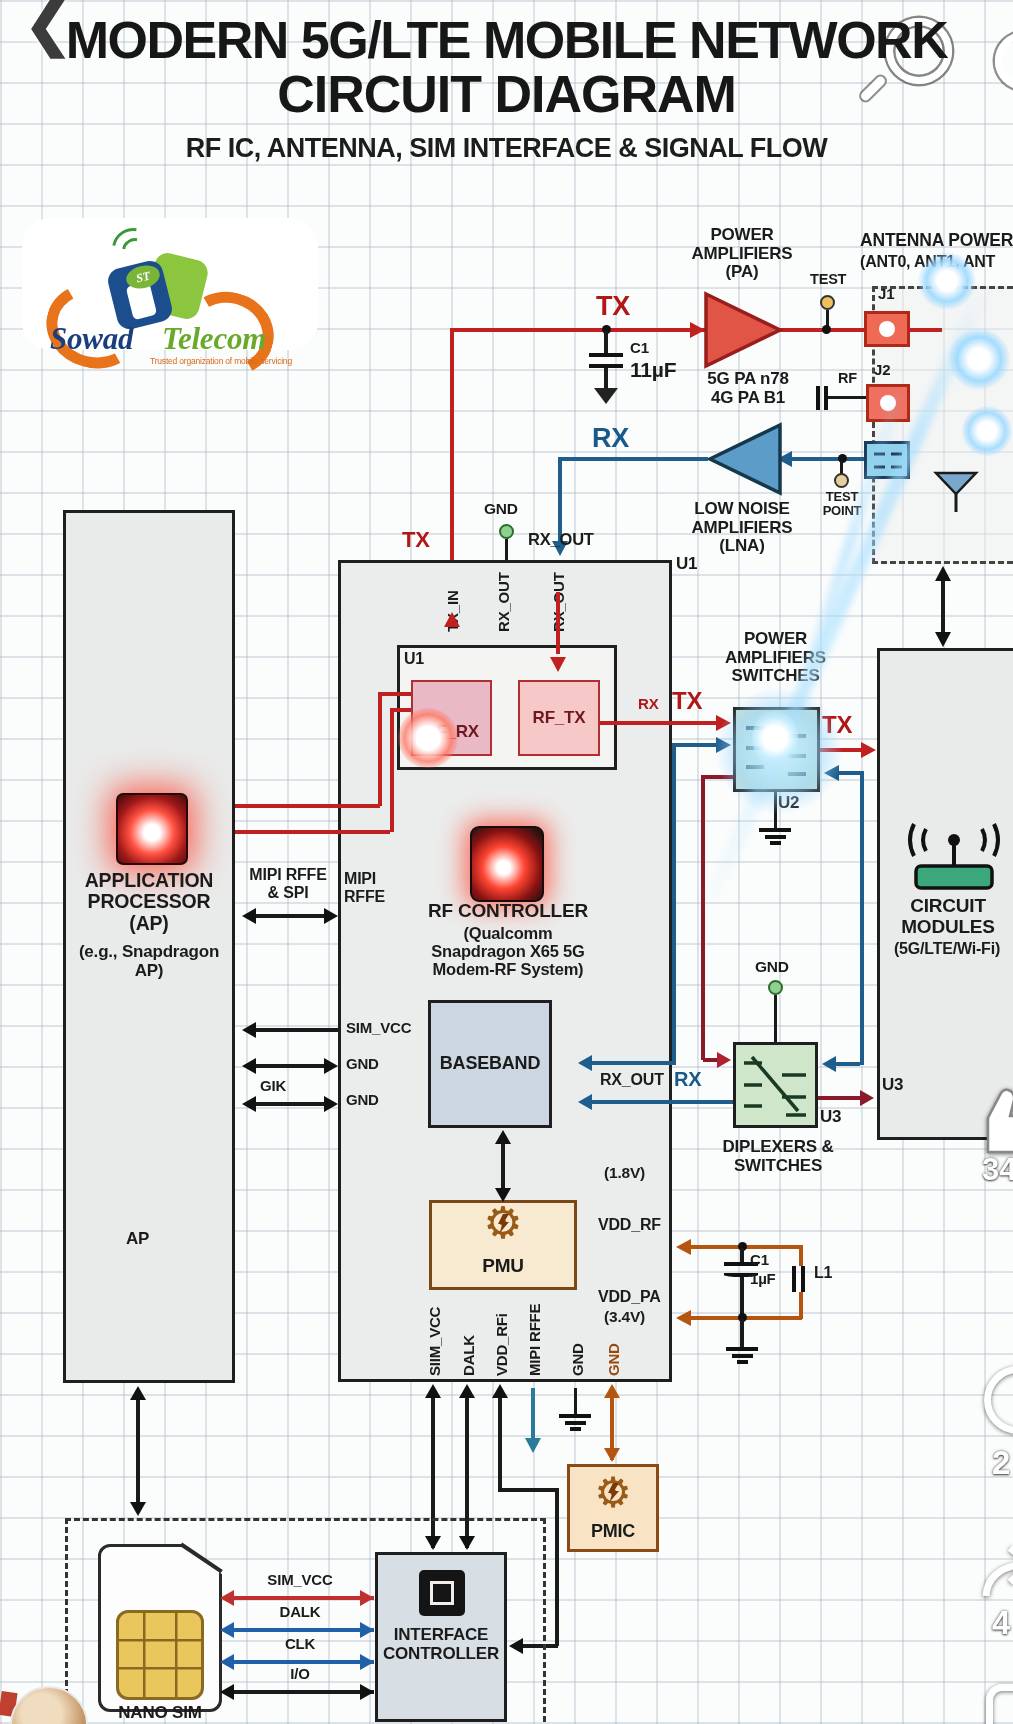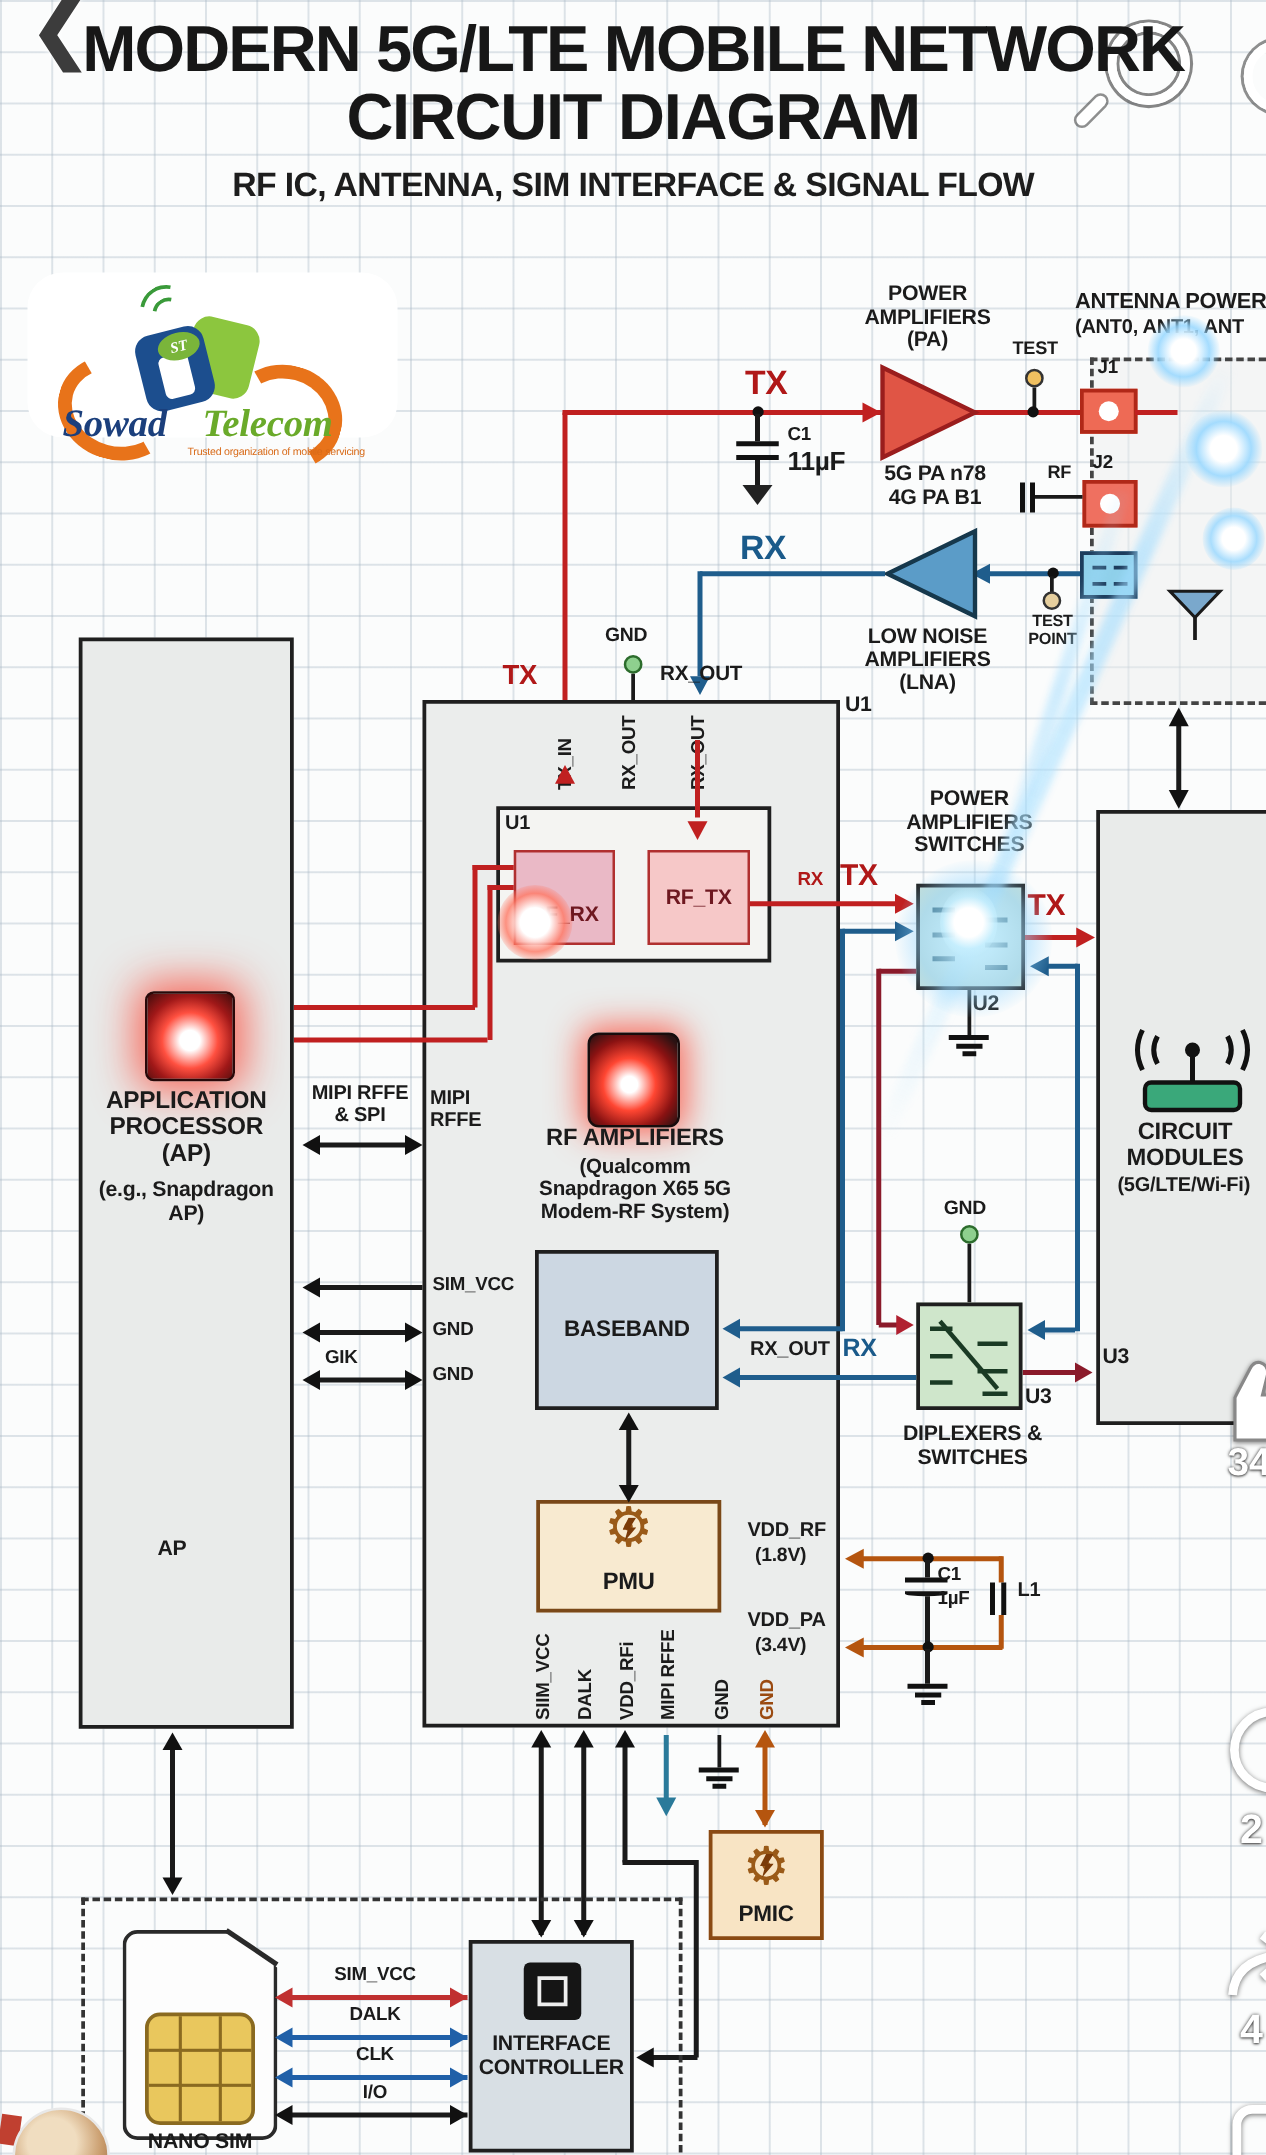--- a/index.html
+++ b/index.html
@@ -182,28 +182,28 @@
   <div class="ah" style="left:186px;top:824px;border-top:8px solid transparent;border-bottom:8px solid transparent;border-right:15px solid #c02020;"></div>
 
   <div class="wh r" style="left:600px;top:721px;width:118px;"></div>
   <div class="ah" style="left:716px;top:715px;border-top:8px solid transparent;border-bottom:8px solid transparent;border-left:15px solid #c02020;"></div>
   <div class="lbl" style="left:638px;top:696px;font-size:15px;color:#b01818;">RX</div>
   <div class="lbl" style="left:672px;top:688px;font-size:24px;color:#b01818;">TX</div>
 
   <div style="position:absolute;left:470px;top:826px;width:70px;height:72px;border-radius:9px;border:2px solid #180c0c;
               background:radial-gradient(circle at 45% 55%, #ffffff 12%, #ff4632 38%, #8a1212 66%, #2a1212 90%);
               box-shadow:0 0 26px 5px rgba(255,60,40,.75);"></div>
-  <div class="lbl ctr" style="left:403px;top:901px;width:210px;font-size:19px;">RF AMPLIFIERS</div>
+  <div class="lbl ctr" style="left:403px;top:901px;width:210px;font-size:19px;">RF CONTROLLER</div>
   <div class="lbl ctr" style="left:403px;top:924px;width:210px;font-size:16.5px;">(Qualcomm
 Snapdragon X65 5G
 Modem-RF System)</div>
   <div class="lbl" style="left:344px;top:870px;font-size:16px;">MIPI
 RFFE</div>
 
-  <div class="box" style="left:428px;top:1000px;width:147px;height:128px;border-width:3px;background:#ccd7e2;display:flex;align-items:center;justify-content:center;">
+  <div class="box" style="left:428px;top:1000px;width:124px;height:128px;border-width:3px;background:#ccd7e2;display:flex;align-items:center;justify-content:center;">
     <span class="lbl" style="position:static;font-size:18px;">BASEBAND</span>
   </div>
 
   <div class="box" style="left:429px;top:1200px;width:148px;height:90px;border:3px solid #7a4818;background:#f8ead0;"></div>
   <div style="position:absolute;left:480px;top:1200px;width:46px;height:46px;font-size:44px;line-height:46px;color:#9a5a18;text-align:center;">⚙</div>
   <div style="position:absolute;left:498px;top:1214px;width:11px;height:19px;background:#7a3a08;
               clip-path:polygon(45% 0,100% 0,55% 42%,100% 42%,15% 100%,38% 52%,0 52%);"></div>
   <div class="lbl ctr" style="left:429px;top:1256px;width:148px;font-size:19px;">PMU</div>
   <div class="wv k" style="left:501px;top:1136px;height:58px;"></div>
   <div class="ah" style="left:494.5px;top:1130px;border-left:8px solid transparent;border-right:8px solid transparent;border-bottom:14px solid #111;"></div>
@@ -324,21 +324,21 @@
 SWITCHES</div>
 
   <div class="wh b" style="left:590px;top:1061px;width:84px;"></div>
   <div class="ah" style="left:578px;top:1055px;border-top:8px solid transparent;border-bottom:8px solid transparent;border-right:14px solid #1f5d8c;"></div>
   <div class="wh b" style="left:590px;top:1100px;width:143px;"></div>
   <div class="ah" style="left:578px;top:1094px;border-top:8px solid transparent;border-bottom:8px solid transparent;border-right:14px solid #1f5d8c;"></div>
   <div class="lbl" style="left:600px;top:1071px;font-size:16px;">RX_OUT</div>
   <div class="lbl" style="left:674px;top:1068px;font-size:20px;color:#1a5a8a;">RX</div>
 
   <div class="lbl" style="left:598px;top:1216px;font-size:16px;">VDD_RF</div>
-  <div class="lbl" style="left:604px;top:1236px;font-size:15.5px;">(1.8V)</div>
+  <div class="lbl" style="left:604px;top:1164px;font-size:15.5px;">(1.8V)</div>
   <div class="wh o" style="left:688px;top:1245px;width:114px;"></div>
   <div class="ah" style="left:676px;top:1239px;border-top:8px solid transparent;border-bottom:8px solid transparent;border-right:15px solid #b5550f;"></div>
   <div class="node" style="left:738px;top:1242px;"></div>
   <div class="wv k" style="left:740px;top:1248px;height:14px;"></div>
   <div style="position:absolute;left:724px;top:1262px;width:34px;height:4px;background:#111;"></div>
   <div style="position:absolute;left:724px;top:1273px;width:34px;height:4px;background:#111;border-radius:0 0 50% 50%;"></div>
   <div class="wv k" style="left:740px;top:1277px;height:42px;"></div>
   <div class="lbl" style="left:750px;top:1252px;font-size:15px;">C1</div>
   <div class="lbl" style="left:750px;top:1271px;font-size:15px;">1µF</div>
   <div class="wv o" style="left:799px;top:1245px;height:21px;"></div>

